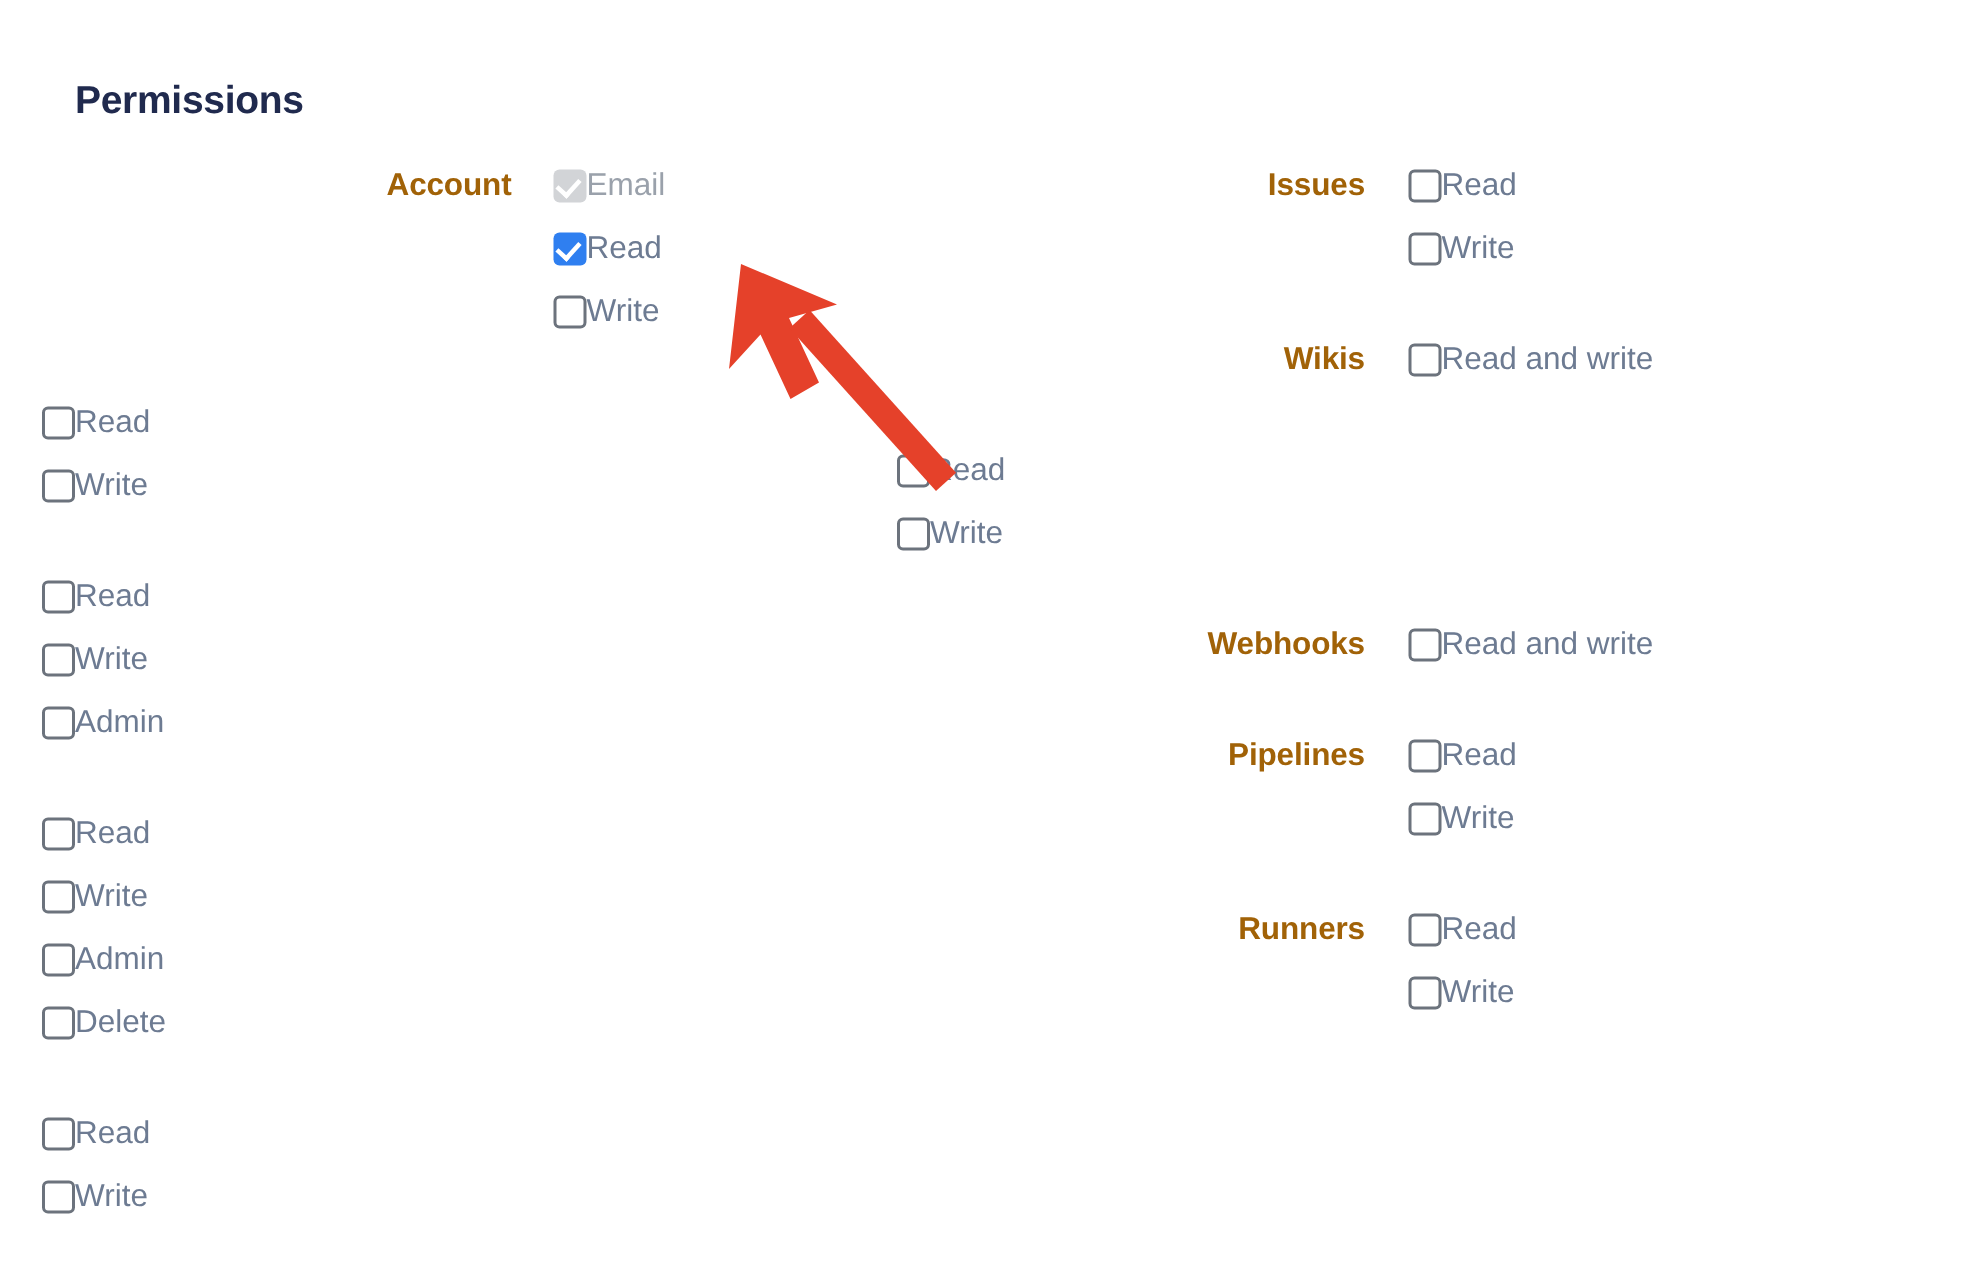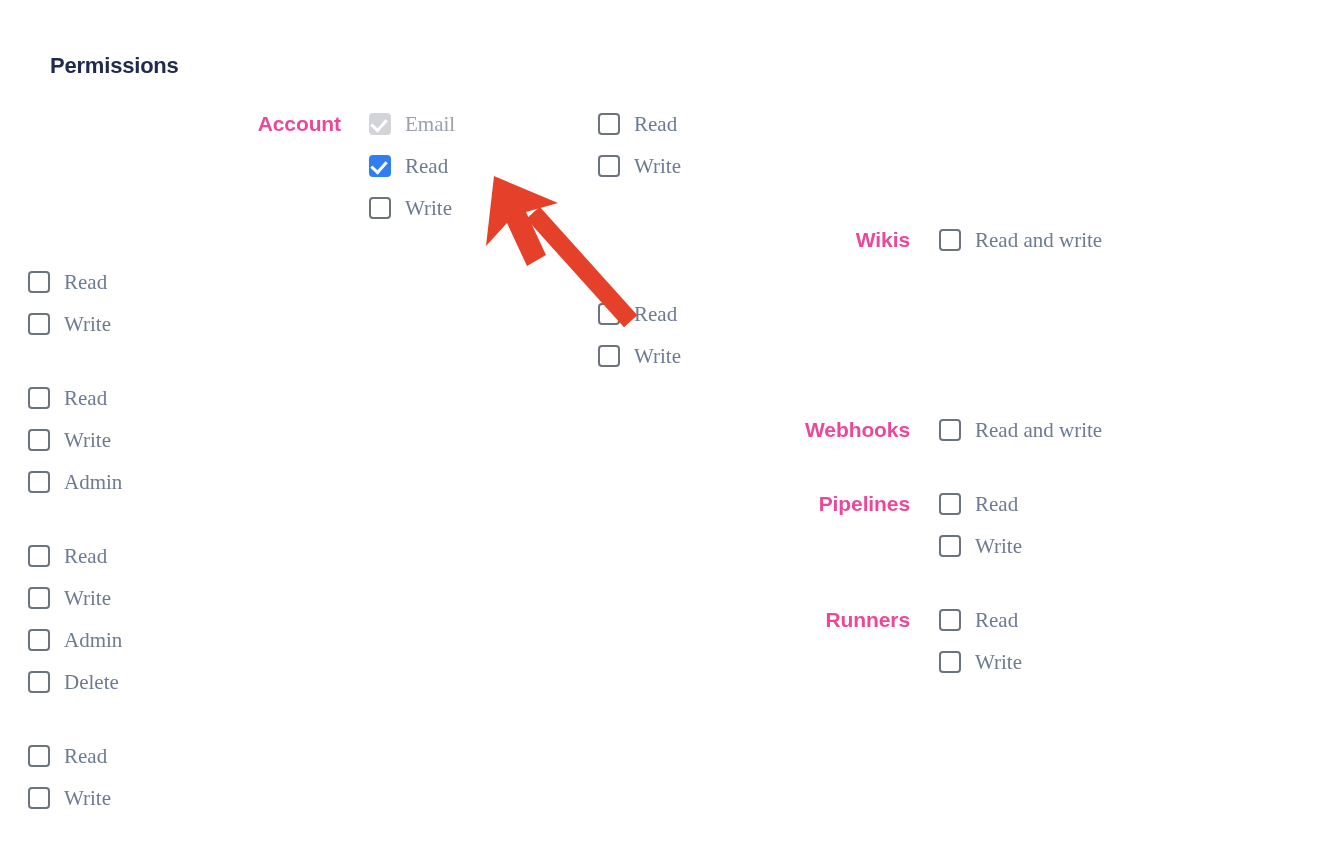--- a/index.html
+++ b/index.html
@@ -14,21 +14,21 @@
     position: relative;
     overflow: hidden;
     font-family: "Liberation Sans", sans-serif;
     -webkit-font-smoothing: antialiased;
   }
 
   #page-title {
     position: absolute;
     left: 50px;
     top: 50px;
-    font-size: 22px;
+    font-size: 26px;
     font-weight: bold;
     color: #202a4e;
     letter-spacing: -0.2px;
     line-height: 32px;
   }
 
   .columns {
     position: absolute;
     left: 0;
     top: 103px;
@@ -46,21 +46,21 @@
     display: flex;
     align-items: flex-start;
   }
   .perm-column.left  .perm-group { margin-bottom: 32px; }
   .perm-column.right .perm-group { margin-bottom: 32px; }
 
   .group-label {
     text-align: right;
     font-size: 21px;
     font-weight: bold;
-    color: #ec4899;
+    color: #a16207;
     line-height: 31px;
     padding-top: 5px;
     flex: none;
     letter-spacing: -0.1px;
   }
   .perm-column.left  .group-label { width: 341px; }
   .perm-column.right .group-label { width: 341px; }
 
   .options {
     flex: none;
@@ -103,23 +103,21 @@
     transform: rotate(42deg);
     display: none;
   }
   .cbox.checked .tick,
   .cbox.disabled-checked .tick { display: block; }
 
   .option-label {
     font-size: 21px;
     color: #6d7b92;
     line-height: 24px;
-    margin-left: 14px;
     white-space: nowrap;
-    font-family: Liberation Serif, serif;
   }
   .option-label.muted { color: #9aa1ab; }
 
   
   #pointer-arrow {
     position: absolute;
     left: 480px;
     top: 160px;
     width: 190px;
     height: 200px;
@@ -210,20 +208,21 @@
           </label>
           <label class="option-row">
             <span class="cbox"></span>
             <span class="option-label">Write</span>
           </label>
         </div>
       </div>
     </div>
   <div class="perm-column right" id="col-right">
       <div class="perm-group">
+        <div class="group-label">Issues</div>
         <div class="options">
           <label class="option-row">
             <span class="cbox"></span>
             <span class="option-label">Read</span>
           </label>
           <label class="option-row">
             <span class="cbox"></span>
             <span class="option-label">Write</span>
           </label>
         </div>

